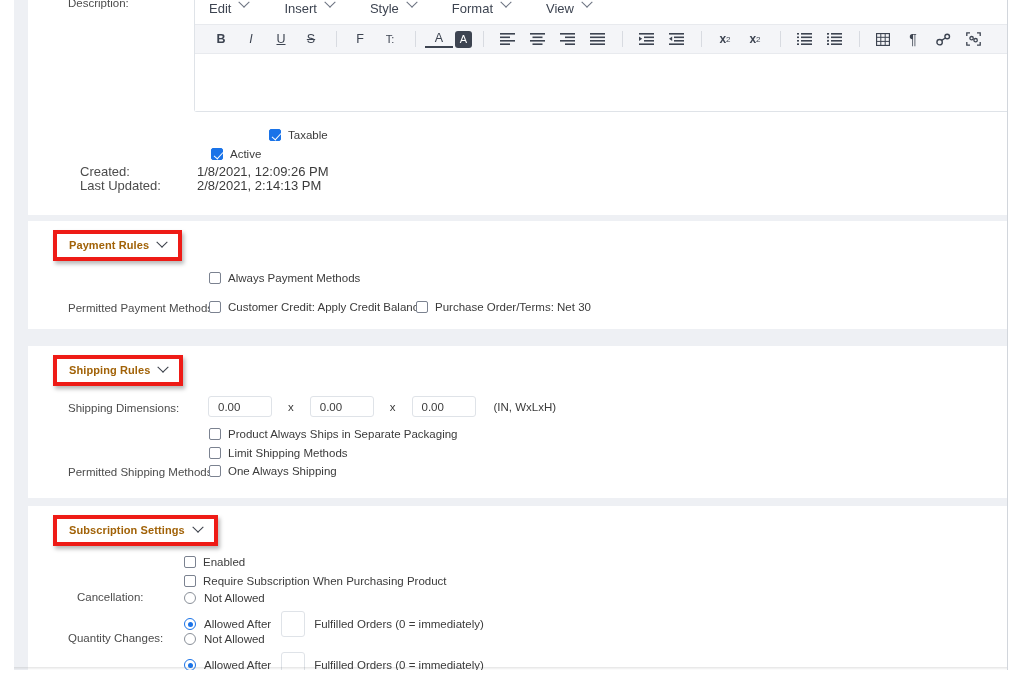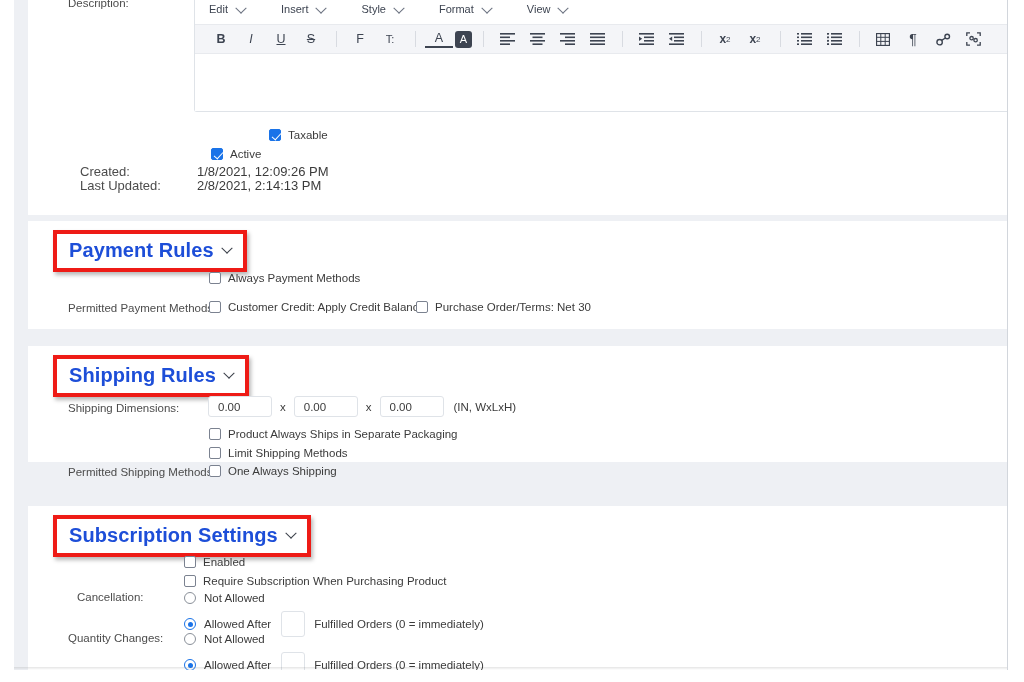--- a/index.html
+++ b/index.html
@@ -59,24 +59,24 @@
     border-radius: 3px 0 0 3px;
   }
   .editor-menubar {
     height: 31px;
     display: flex;
     align-items: center;
     padding-left: 14px;
     background: #ffffff;
   }
   .menu-item {
-    display: flex; align-items: flex-end;
+    display: flex; align-items: flex-start;
     gap: 9px;
     margin-right: 36px;
-    font-size: 11px;
+    font-size: 13px;
     color: #3d4451;
     cursor: default;
   }
   .caret {
     display: inline-block;
     width: 8px; height: 8px;
     border-right: 1.4px solid #6b7280;
     border-bottom: 1.4px solid #6b7280;
     transform: rotate(45deg) translate(-2px,-2px);
   }
@@ -162,23 +162,23 @@
     position: absolute;
     display: inline-flex;
     align-items: center;
     gap: 9px;
     padding: 5px 12px 6px 12px;
     border: 4px solid #ee1b16;
     background: #ffffff;
     box-shadow: 2px 3px 4px rgba(0,0,0,0.28);
   }
   .sec-head-title {
-    font-size: 20px;
+    font-size: 11px;
     font-weight: bold;
-    color: #1d4ed8;
+    color: #a16207;
     letter-spacing: .1px;
   }
   .sec-caret {
     display: inline-block;
     width: 8px; height: 8px;
     border-right: 1.6px solid #3a3f49;
     border-bottom: 1.6px solid #3a3f49;
     transform: rotate(45deg) translate(-2px,-2px);
   }
 
@@ -418,29 +418,29 @@
     <div class="cb-row" style="left:181px; top:80px;">
       <span class="cbox"></span>
       <span>Customer Credit: Apply Credit Balance</span>
     </div>
     <div class="cb-row" style="left:388px; top:80px;">
       <span class="cbox"></span>
       <span>Purchase Order/Terms: Net 30</span>
     </div>
   </div>
 
-  <div class="panel" id="panel-shipping" style="top:346px; height:116px;">
+  <div class="panel" id="panel-shipping" style="top:346px; height:152px;">
     <div class="sec-head" style="left:25px; top:9px;">
       <span class="sec-head-title">Shipping Rules</span>
       <span class="sec-caret"></span>
     </div>
 
     <div class="field-label" style="left:40px; top:56px;">Shipping Dimensions:</div>
 
-    <div style="position:absolute; left:180px; top:50px; display:flex; align-items:center;">
+    <div style="position:absolute; left:180px; top:50px; display:flex; align-items:center;gap:8px;">
       <div class="txt-input" style="width:64px;">0.00</div>
       <span class="dim-x">x</span>
       <div class="txt-input" style="width:64px;">0.00</div>
       <span class="dim-x">x</span>
       <div class="txt-input" style="width:64px;">0.00</div>
       <span class="dim-unit">(IN, WxLxH)</span>
     </div>
 
     <div class="cb-row" style="left:181px; top:82px;">
       <span class="cbox"></span>

